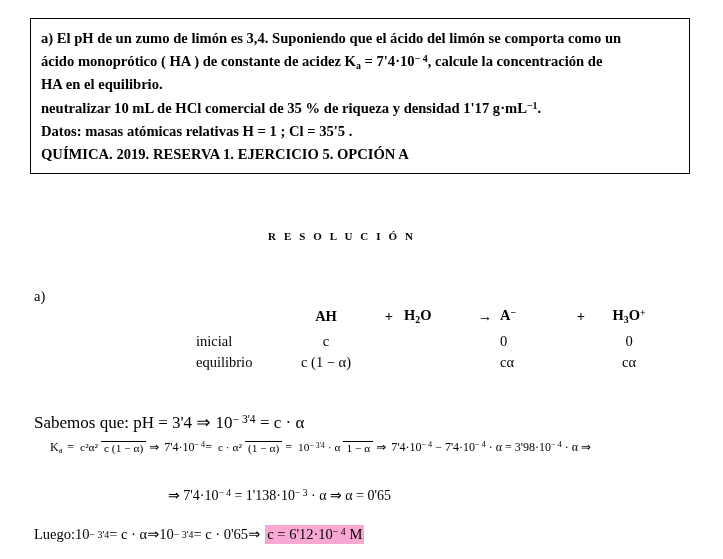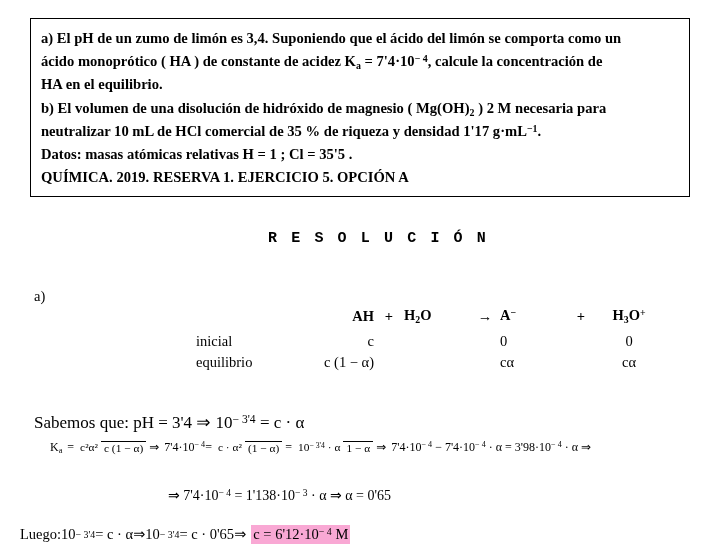--- a/index.html
+++ b/index.html
@@ -45,23 +45,22 @@
   }
   sup {
     font-size: 0.68em;
     vertical-align: 0.45em;
   }
   .res-title {
     position: absolute;
     left: 268px;
     top: 230px;
     font-weight: bold;
-    font-size: 15px;
+    font-size: 11px;
     letter-spacing: 2.6px;
-    font-family: Liberation Mono, monospace;
   }
   .label-a {
     position: absolute;
     left: 34px;
     top: 288px;
     font-size: 14.5px;
   }
   
   .eq-table {
     position: absolute;
@@ -74,21 +73,21 @@
     padding: 2px 0;
     white-space: nowrap;
   }
   .col-label {
     width: 82px;
     text-align: left;
     margin-left: 28px;
   }
   .col-c1 {
     width: 96px;
-    text-align: right;
+    text-align: center;
     margin-top: 12px;
   }
   .col-op {
     width: 30px;
     text-align: center;
   }
   .col-c2 {
     width: 66px;
     text-align: left;
   }
@@ -123,21 +122,21 @@
   }
   .line-ka2 {
     position: absolute;
     left: 168px;
     top: 487px;
     font-size: 14px;
     white-space: nowrap;
   }
   .line-luego {
     position: absolute;
-    left: 20px;
+    left: 34px;
     top: 525px;
     font-size: 14.5px;
     white-space: nowrap;
     display: flex;
     align-items: center;
   }
   
   .frac {
     display: inline-flex;
     flex-direction: row;
@@ -171,23 +170,20 @@
 <body>
 
 <div class="page">
 
   <div class="statement-box">
     <div class="statement-line just">a) El pH  de un zumo de limón es 3,4. Suponiendo que el ácido del limón se comporta como un</div>
     <div class="statement-line">
       <span>ácido monoprótico ( HA ) de constante de acidez  K</span><sub>a</sub><span> = 7'4·10</span><sup>− 4</sup><span>, calcule la concentración de</span>
     </div>
     <div class="statement-line">HA  en el equilibrio.</div>
-    <div class="statement-line">
-      <span>b) El volumen de una disolución de hidróxido de magnesio ( Mg(OH)</span><sub>2</sub><span> ) 2 M necesaria para</span>
-    </div>
     <div class="statement-line">
       <span>neutralizar 10 mL de  HCl  comercial de 35 % de riqueza y densidad 1'17 g·mL</span><sup>−1</sup><span>.</span>
     </div>
     <div class="statement-line">Datos: masas atómicas relativas  H = 1 ; Cl = 35'5 .</div>
     <div class="statement-line">QUÍMICA. 2019. RESERVA 1. EJERCICIO 5. OPCIÓN A</div>
   </div>
 
   <div class="res-title">R E S O L U C I Ó N</div>
 
   <div class="label-a">a)</div>

